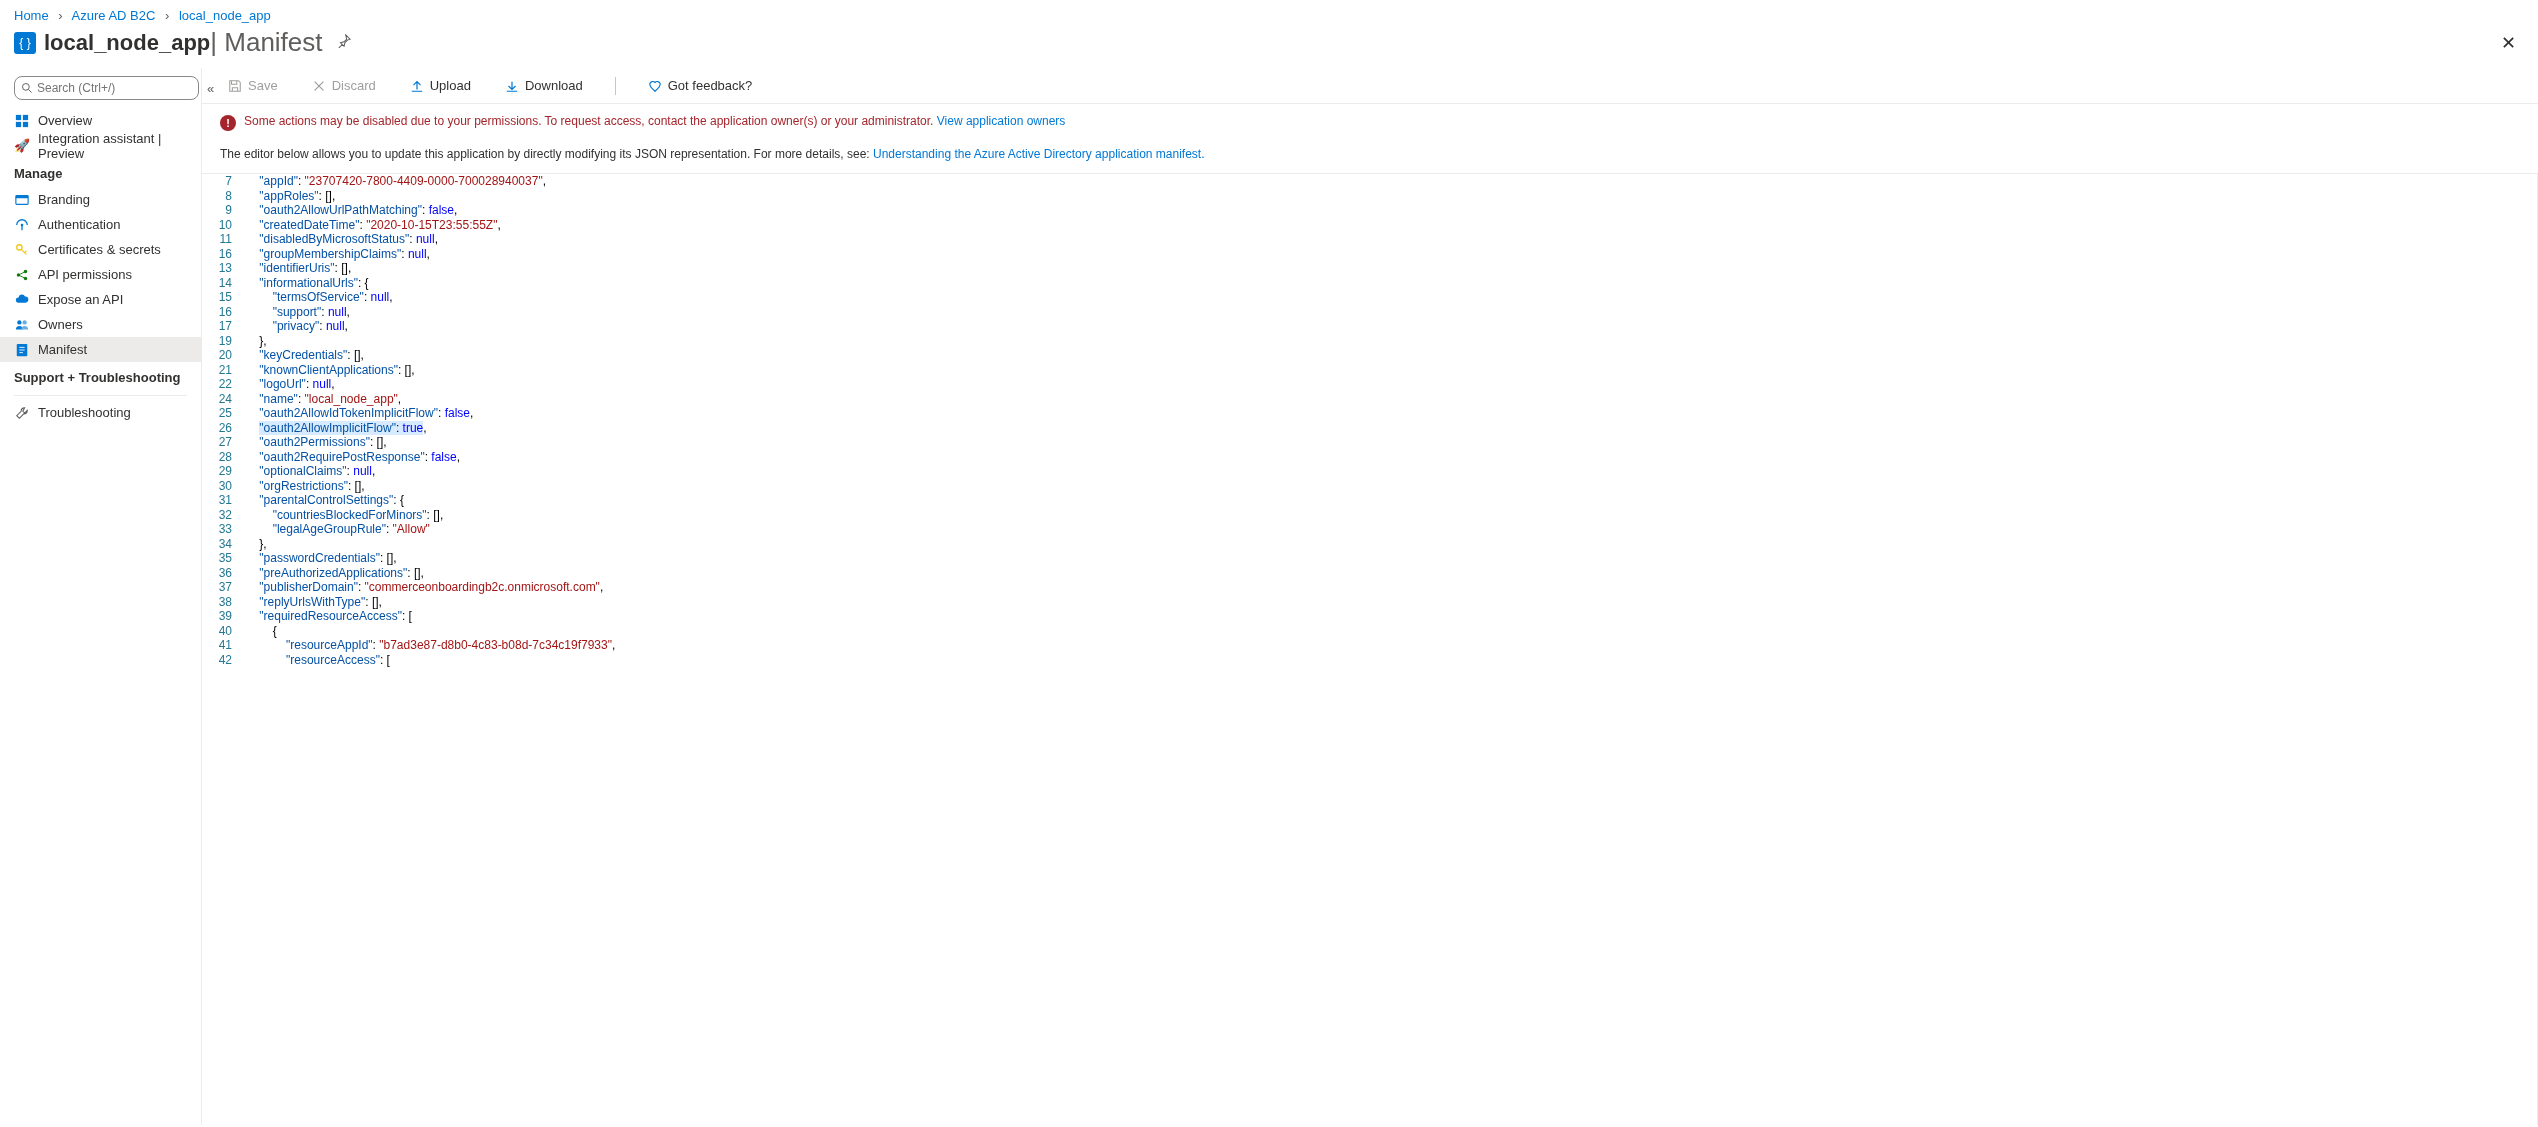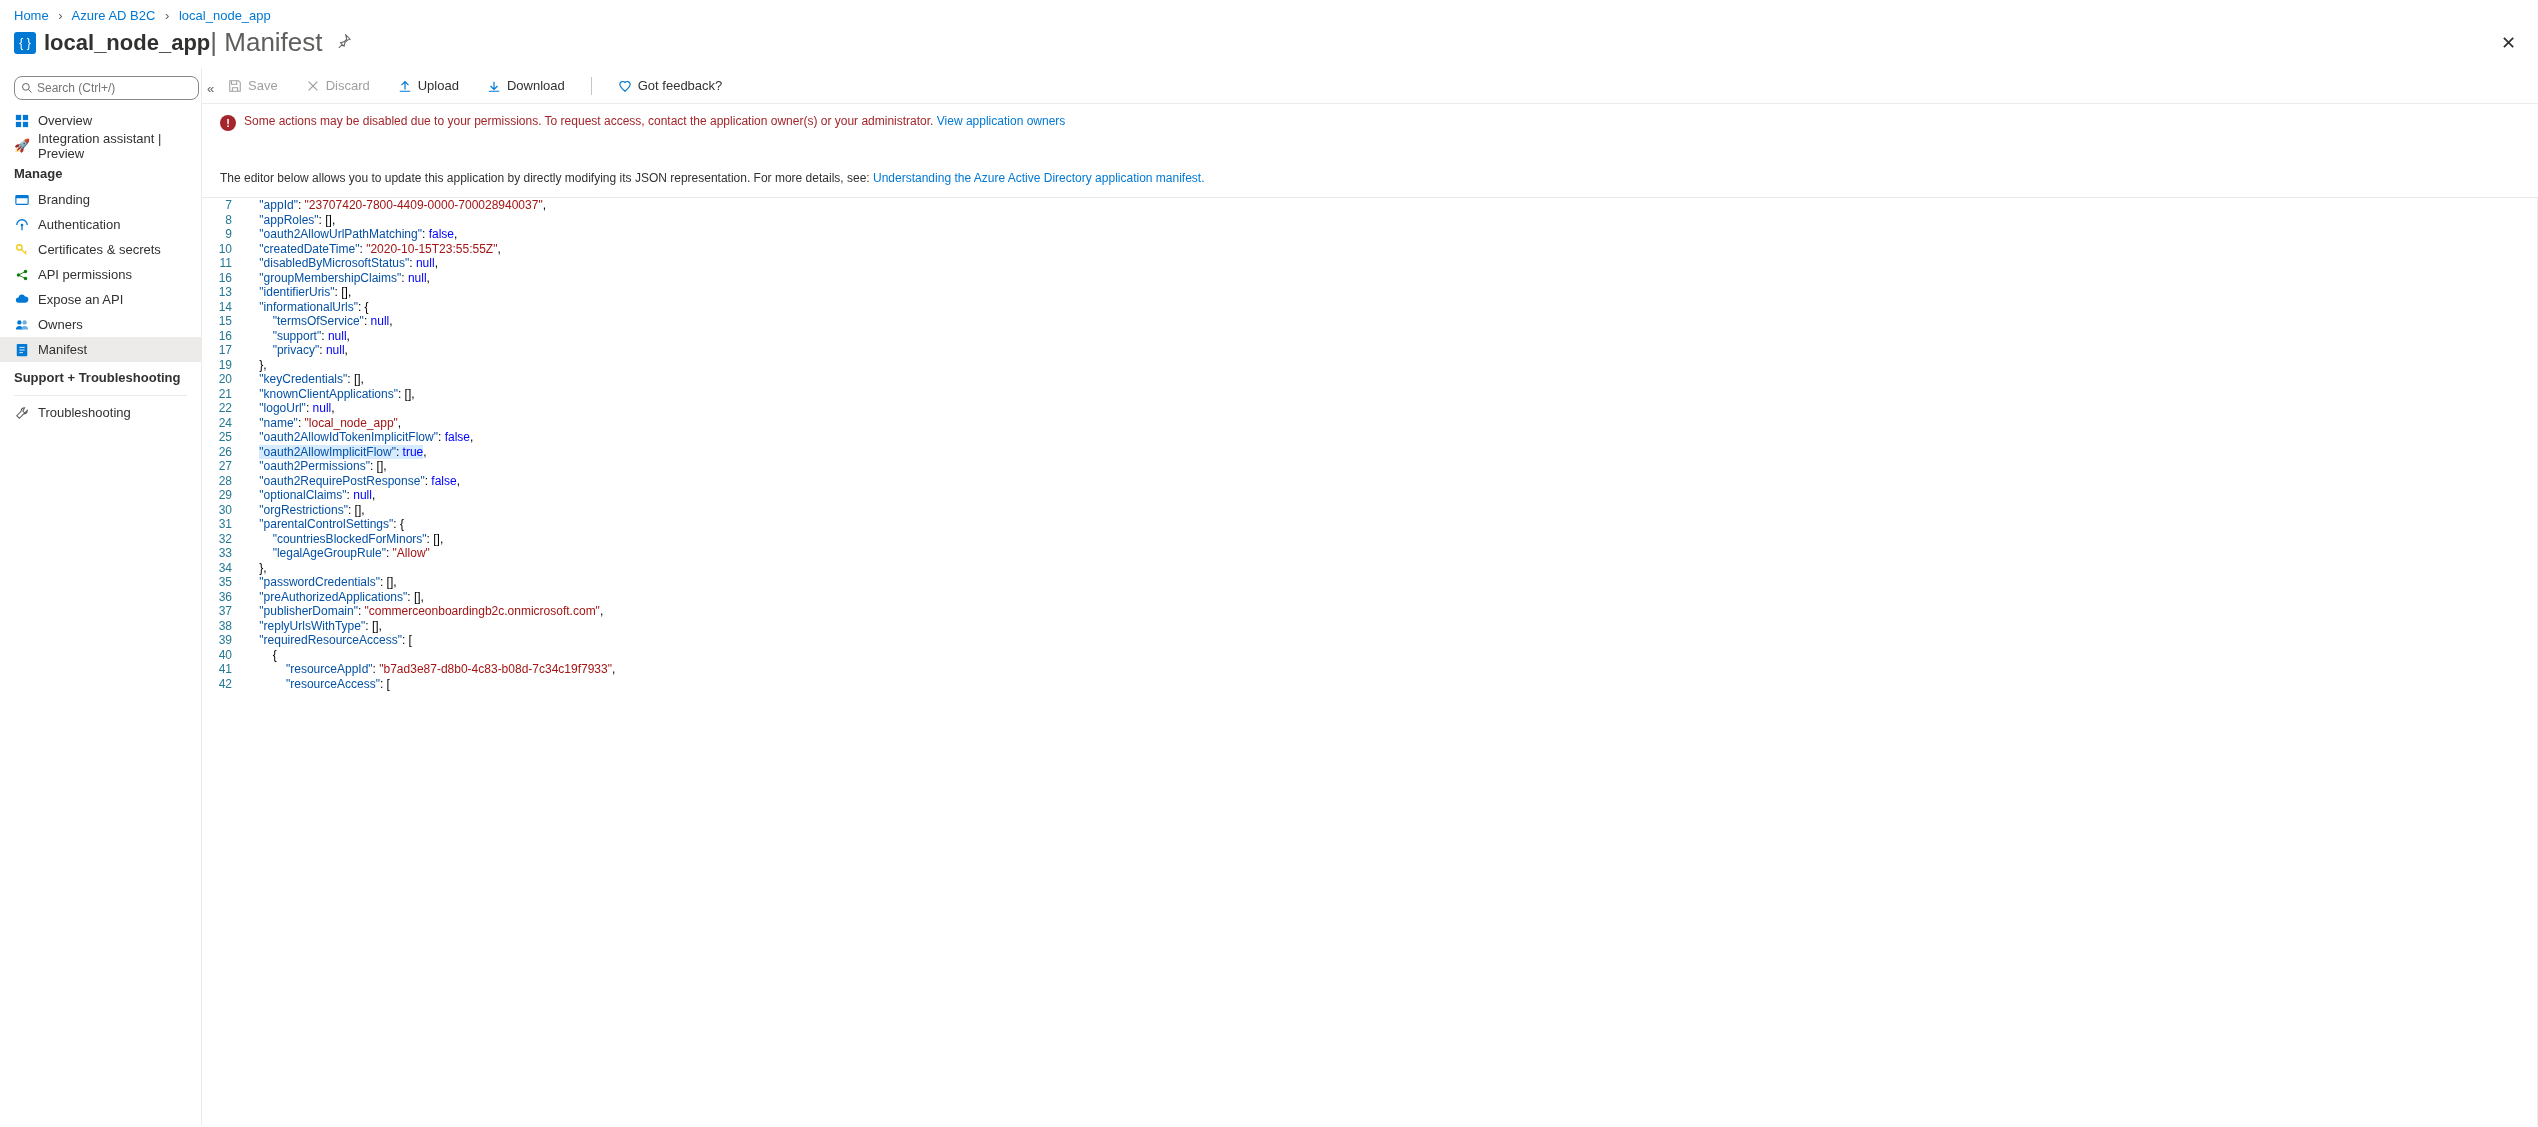--- a/index.html
+++ b/index.html
@@ -25,31 +25,31 @@
   .search-box input { border: none; outline: none; flex: 1; margin-left: 4px; font-size: 12px; }
   .collapse-chevron { margin-left: 8px; color: #605e5c; cursor: pointer; }
 
   .nav-item { display: flex; align-items: center; height: 25px; padding: 0 14px; cursor: pointer; font-size: 13px; }
   .nav-item.selected { background: #edebe9; }
   .nav-item .nav-ico { width: 16px; margin-right: 8px; display: inline-flex; align-items: center; justify-content: center; }
   .nav-header { font-weight: 600; padding: 8px 14px 6px; font-size: 13px; }
   .nav-divider { height: 1px; background: #edebe9; margin: 4px 14px; }
 
   .main { flex: 1; display: flex; flex-direction: column; overflow: hidden; }
-  .toolbar { display: flex; align-items: center; height: 36px; padding: 0 18px; border-bottom: 1px solid #edebe9; gap: 12px; }
+  .toolbar { display: flex; align-items: center; height: 36px; padding: 0 18px; border-bottom: 1px solid #edebe9; gap: 18px; }
   .tbtn { display: inline-flex; align-items: center; height: 32px; padding: 0 8px; font-size: 13px; cursor: pointer; }
   .tbtn.disabled { color: #a19f9d; cursor: default; }
   .tbtn .tico { margin-right: 6px; display: inline-flex; }
   .tdiv { width: 1px; height: 18px; background: #c8c6c4; margin: 0 6px; }
 
   .warning-bar { display: flex; align-items: flex-start; padding: 10px 18px; font-size: 12px; }
   .warn-icon { width: 16px; height: 16px; background: #a4262c; border-radius: 50%; color: #fff; display: inline-flex; align-items: center; justify-content: center; font-size: 11px; font-weight: 700; margin-right: 8px; flex-shrink: 0; margin-top: 1px; }
   .warn-text { color: #a4262c; }
 
-  .desc-row { padding: 6px 18px 12px; font-size: 12px; color: #323130; border-bottom: 1px solid #edebe9; margin-top: 24px; }
+  .desc-row { padding: 6px 18px 12px; font-size: 12px; color: #323130; border-bottom: 1px solid #edebe9; }
 
   .editor { flex: 1; overflow: auto; font-family: Consolas, Menlo, monospace; font-size: 12px; line-height: 14.5px; background: #fff; position: relative; border-right: 1px solid #edebe9;}
   .code-line { display: flex; white-space: pre; }
   .gutter { width: 44px; text-align: right; padding-right: 14px; color: #237893; user-select: none; flex-shrink: 0; }
   .code { flex: 1; }
   .tok-key { color: #0451a5; }
   .tok-str { color: #a31515; }
   .tok-num, .tok-kw { color: #0000ff; }
   .tok-punc { color: #000; }
   .hl { background: #d6ebff; }

